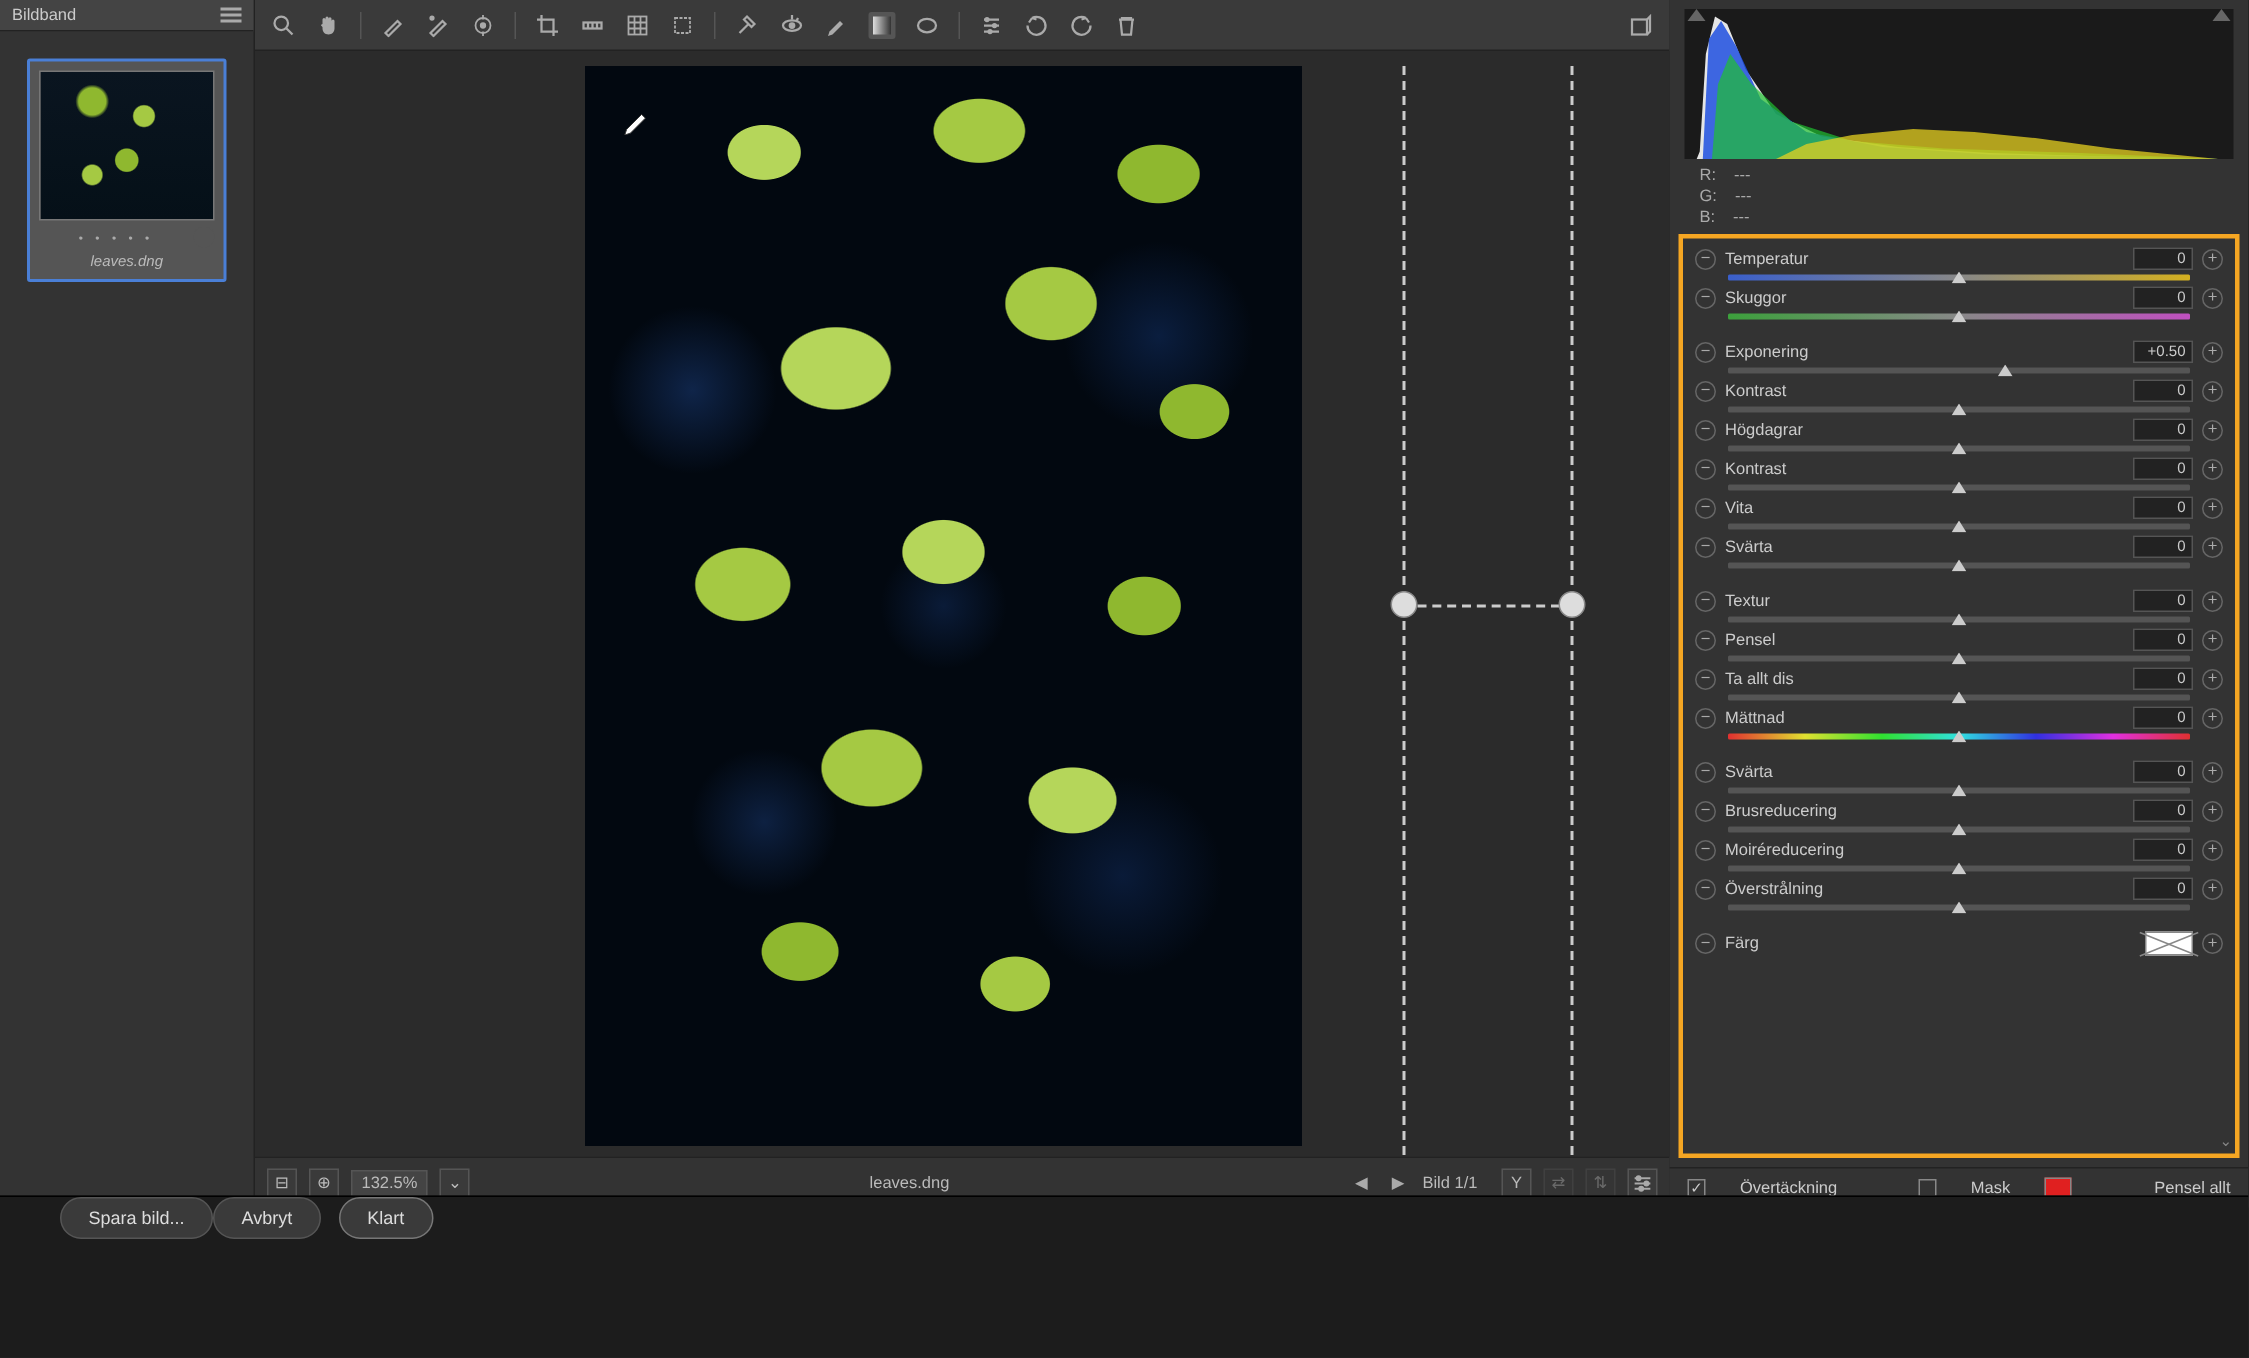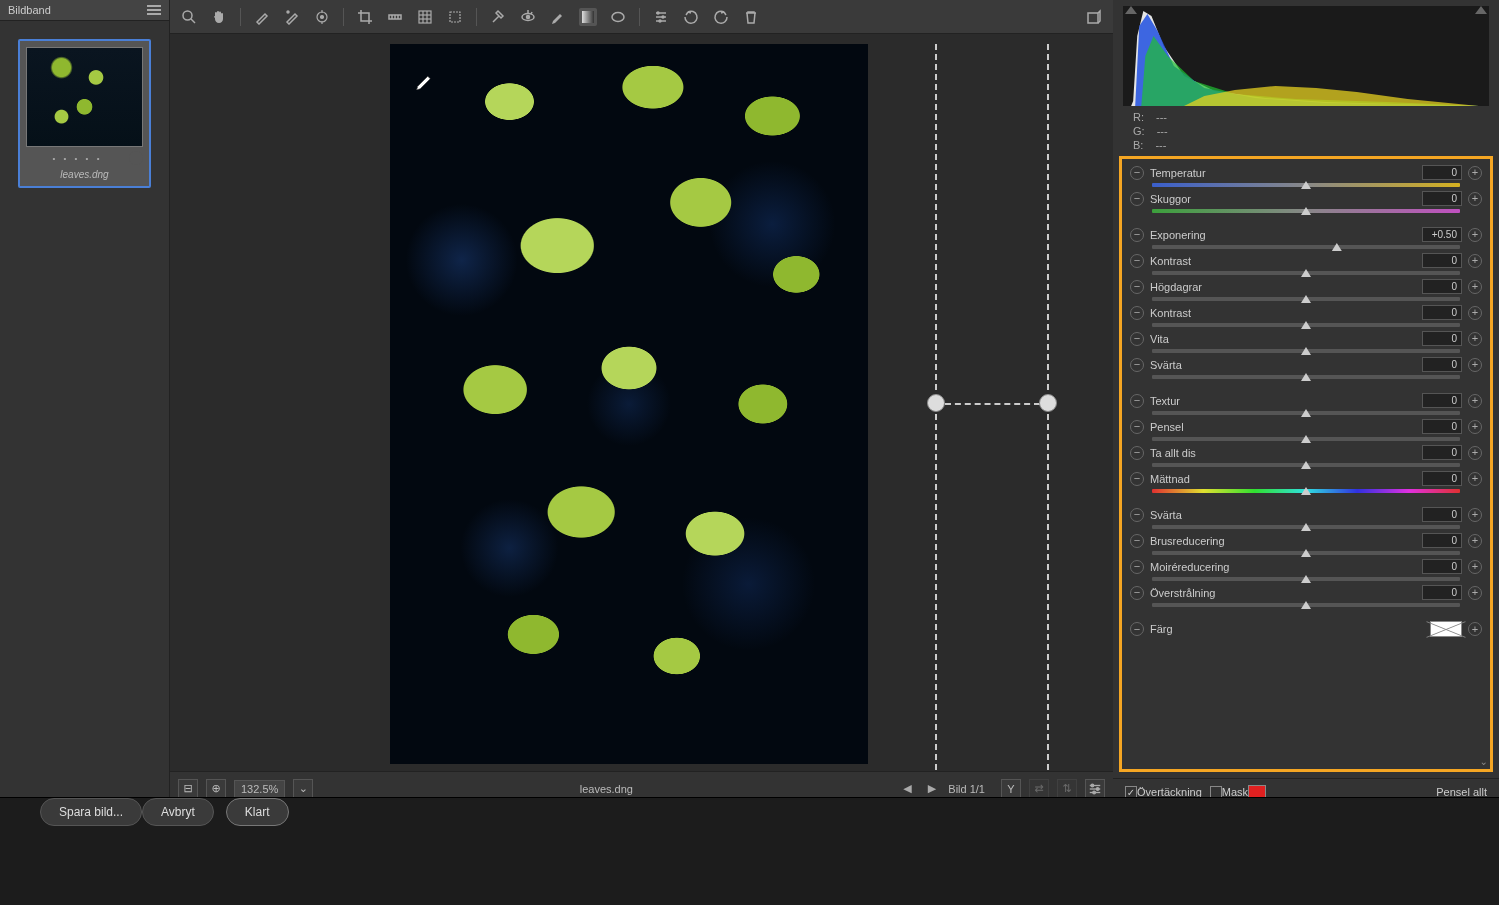--- a/index.html
+++ b/index.html
@@ -87,21 +87,21 @@
 .slider-track.sat { background: linear-gradient(90deg,#e03030,#e0e030,#30e030,#30e0e0,#3030e0,#e030e0,#e03030); }
 .slider-thumb { width: 10px; height: 8px; background: #ccc; position: absolute; top: -2px; transform: translateX(-50%); clip-path: polygon(50% 0, 100% 100%, 0 100%); }
 .group-gap { height: 10px; }
 
 .color-row .swatch { width: 32px; height: 16px; background: #fff; border:1px solid #888; position:relative; }
 .color-row .swatch::before, .color-row .swatch::after { content:''; position:absolute; background:#888; width:140%; height:1px; top:50%; left:-20%;}
 .color-row .swatch::before { transform: rotate(22deg);}
 .color-row .swatch::after { transform: rotate(-22deg);}
 .scroll-corner { position:absolute; bottom:2px; right:2px; color:#888; font-size:10px;}
 
-.mask-row { display: flex; align-items: center; gap: 0; padding: 6px 12px; font-size: 11px; color: #ccc; background:#333; border-top:1px solid #222;justify-content:center;}
+.mask-row { display: flex; align-items: center; gap: 23px; padding: 6px 12px; font-size: 11px; color: #ccc; background:#333; border-top:1px solid #222;justify-content:center;}
 .chk { width: 12px; height: 12px; border: 1px solid #888; display: inline-flex; align-items:center; justify-content:center; font-size:10px; }
 .chk.on::after{content:'✓'; color:#ccc;}
 .color-box { width: 18px; height: 14px; background: #e02020; border:1px solid #888;}
 .mask-row .spacer { flex:1; }
 
 
 .bottom { position: absolute; left: 0; right: 0; bottom: 0; height: 108px; background: #1c1c1c; display: flex; align-items: flex-start; padding: 0 40px; border-top: 1px solid #000; }
 .btn { background: #3a3a3a; border: 1px solid #555; border-radius: 16px; padding: 6px 18px; color: #ddd; font-size: 12px; cursor: pointer; }
 .btn.primary { border-color: #777; }
 .bottom-center { flex: 1; text-align: center; font-size: 11px; color: #aaa; text-decoration: underline; }

